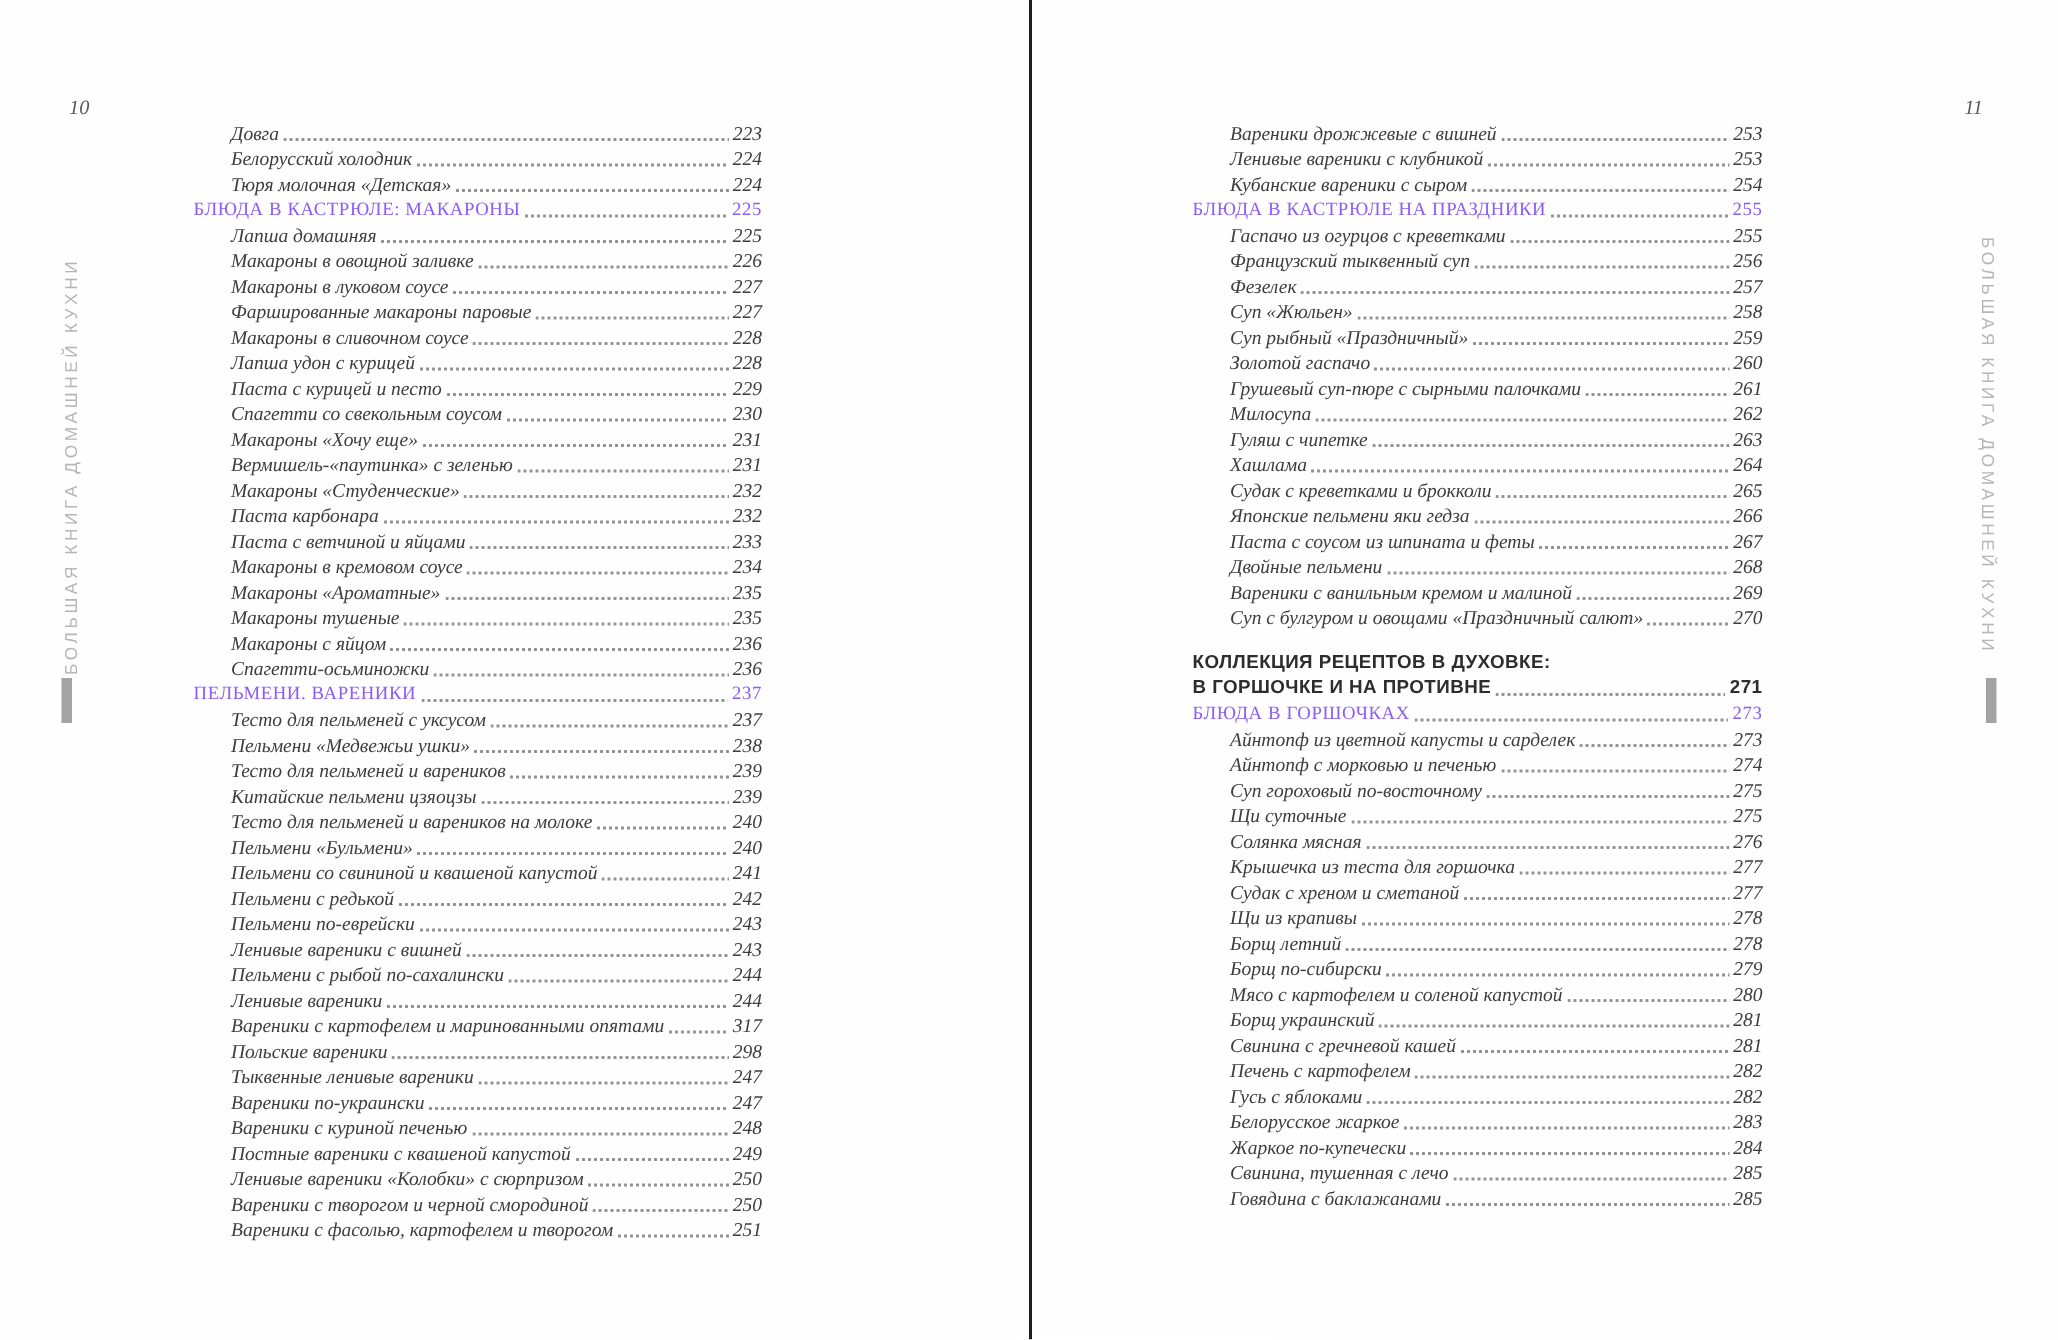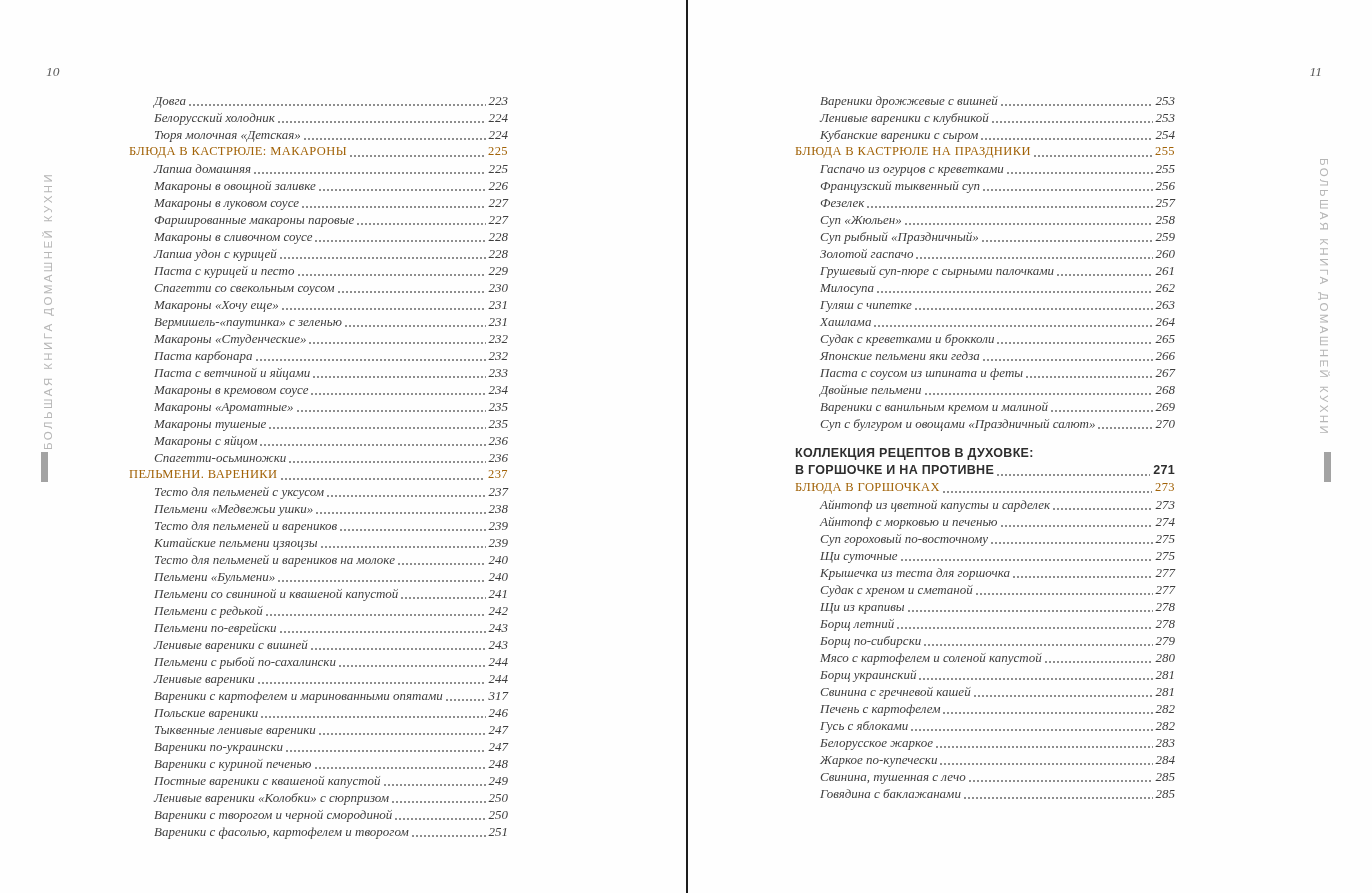--- a/index.html
+++ b/index.html
@@ -31,36 +31,36 @@
   }
   .left-title  { left:42px;  writing-mode:vertical-rl; transform:rotate(180deg); }
   .right-title { right:42px; writing-mode:vertical-rl; }
 
   .side-bar {
     position:absolute; width:7px; height:30px; background:#a3a3a3; top:452px;
   }
   .left-bar  { left:41px; }
   .right-bar { right:41px; }
 
-  .toc { position:absolute; top:80px;margin-top:12px; }
+  .toc { position:absolute; top:80px; }
   #toc-left  { left:113px; width:395px; }
   #toc-right { left:779px; width:396px; }
 
   .row {
     display:flex; align-items:baseline;
     height:17px; line-height:17px;
     font-size:13px; color:#3d3d3d;
     white-space:nowrap;
   }
   .row.gap { margin-top:13px; }
 
   .row.item  { padding-left:41px; font-style:italic; }
   .row.chapter {
     padding-left:16px;
-    font-size:12.5px; letter-spacing:0.4px; color:#a16207;
+    font-size:12.5px; letter-spacing:0.4px; color:#8b5cf6;
   }
   .row.section {
     padding-left:16px;
     font-family:"Liberation Sans", "DejaVu Sans", sans-serif;
     font-weight:bold; font-size:12.5px; letter-spacing:0.3px; color:#2d2d2d;
   }
 
   .label { flex:0 0 auto; }
   .leader { flex:1 1 auto; position:relative; margin:0 3px; min-width:10px; align-self:stretch; }
   .leader::after {
@@ -256,21 +256,21 @@
           <span class="pg">244</span>
         </div>
         <div class="row item">
           <span class="label">Вареники с картофелем и маринованными опятами</span>
           <span class="leader"></span>
           <span class="pg">317</span>
         </div>
         <div class="row item">
           <span class="label">Польские вареники</span>
           <span class="leader"></span>
-          <span class="pg">246</span>
+          <span class="pg">298</span>
         </div>
         <div class="row item">
           <span class="label">Тыквенные ленивые вареники</span>
           <span class="leader"></span>
           <span class="pg">247</span>
         </div>
         <div class="row item">
           <span class="label">Вареники по-украински</span>
           <span class="leader"></span>
           <span class="pg">247</span>
@@ -437,20 +437,25 @@
           <span class="label">Суп гороховый по-восточному</span>
           <span class="leader"></span>
           <span class="pg">275</span>
         </div>
         <div class="row item">
           <span class="label">Щи суточные</span>
           <span class="leader"></span>
           <span class="pg">275</span>
         </div>
         <div class="row item">
+          <span class="label">Солянка мясная</span>
+          <span class="leader"></span>
+          <span class="pg">276</span>
+        </div>
+        <div class="row item">
           <span class="label">Крышечка из теста для горшочка</span>
           <span class="leader"></span>
           <span class="pg">277</span>
         </div>
         <div class="row item">
           <span class="label">Судак с хреном и сметаной</span>
           <span class="leader"></span>
           <span class="pg">277</span>
         </div>
         <div class="row item">

